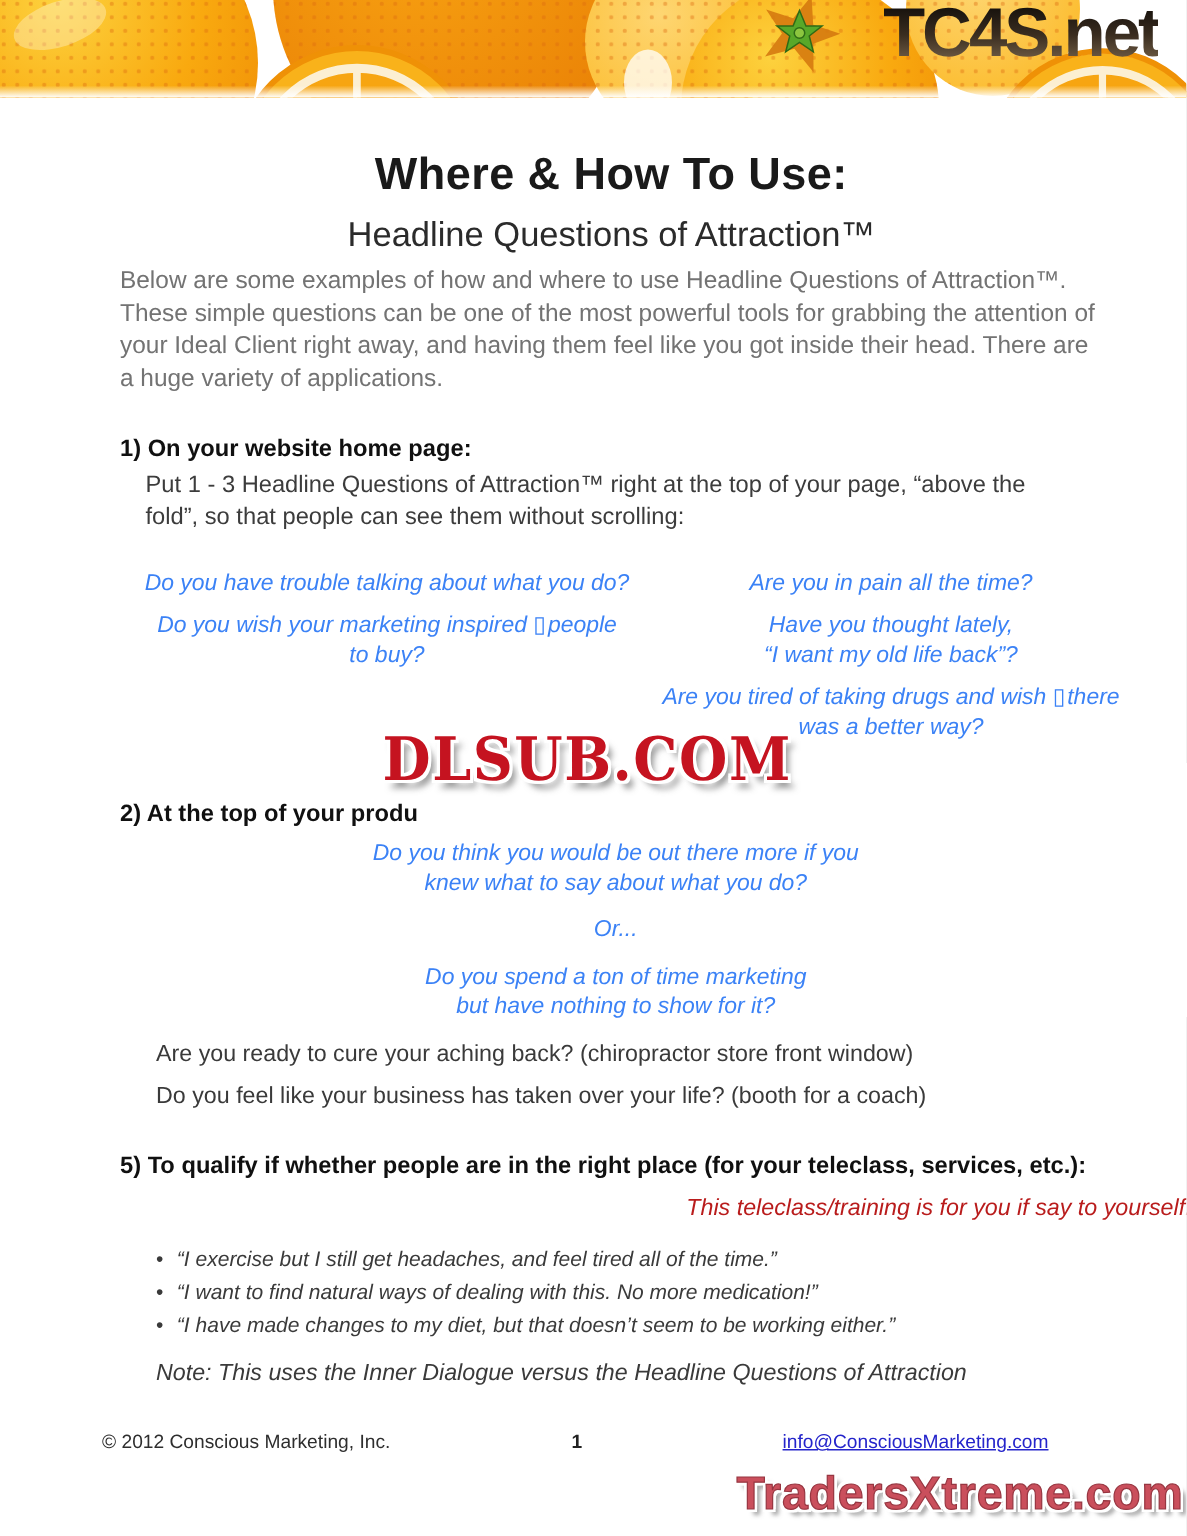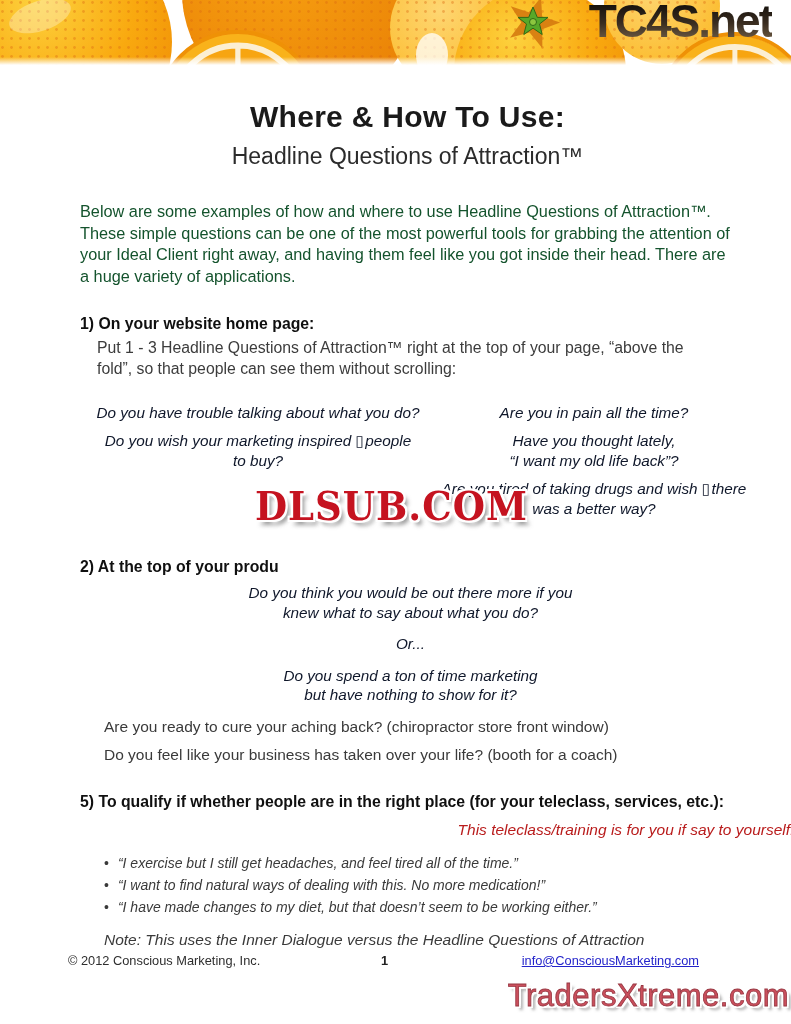--- a/index.html
+++ b/index.html
@@ -17,29 +17,29 @@
     color:#30261d;
     background:linear-gradient(180deg,#17120d 15%,#3a2d20 55%,#7a664c 100%);
     -webkit-background-clip:text;background-clip:text;
     -webkit-text-fill-color:transparent;
     text-shadow:none;
   }
   
   .content{position:absolute;top:65px;left:0;width:791px;padding:12px;}
   .title{margin:23px 0 0 0;text-align:center;font-size:30px;font-weight:bold;color:#1a1a1a;letter-spacing:.3px;}
   .subtitle{margin:9px 0 0 0;text-align:center;font-size:23px;font-weight:400;color:#2b2b2b;}
-  .intro{margin:31px 64px 0 68px;font-size:16.3px;line-height:21.7px;color:#14532d;}
+  .intro{margin:7px 64px 0 68px;font-size:16.3px;line-height:21.7px;color:#737373;}
   .sec-heading{margin:0 0 0 68px;font-size:15.8px;font-weight:bold;color:#101010;line-height:21px;}
   .s1-heading{margin-top:25px;}
   .s1-body{margin:3px 110px 0 85px;font-size:15.8px;line-height:21px;color:#3c3c3c;}
   .q-grid{display:flex;margin:24px 51px 0 68px;}
   .q-col{text-align:center;}
   .q-col-left{width:356px;}
   .q-col-right{width:316px;}
-  .q{margin:0 0 9px 0;font-style:italic;font-size:15.3px;line-height:19.5px;color:#0f172a;white-space:pre-line;}
+  .q{margin:0 0 9px 0;font-style:italic;font-size:15.3px;line-height:19.5px;color:#3b82f6;white-space:pre-line;}
   .s2-heading{margin-top:29px;position:relative;z-index:1;}
   .center-block{margin-top:6px;text-align:center;}
   .center-block .q{margin:0 0 12px 6px;}
   .s3-heading{margin-top:27px;}
   .example{margin:8px 0 0 92px;font-size:15.5px;line-height:20px;color:#3a3a3a;}
   .s4-heading{margin-top:26px;}
   .lead{margin:9px 0 0 67px;font-style:italic;font-size:15.5px;color:#b91c1c;text-align:right;}
   .bullets{margin:13px 0 0 92px;padding:0;list-style:none;}
   .bullets li{font-style:italic;font-size:14px;line-height:22px;color:#3a3a3a;}
   .bullets li::before{content:"\2022";font-style:normal;margin-right:9px;color:#3a3a3a;}
@@ -56,21 +56,21 @@
       4px 5px 4px rgba(70,70,70,.55);
   }
   
   .footer{position:absolute;top:953px;left:0;width:791px;height:18px;font-size:12.8px;color:#2e2e2e;}
   .copyright{position:absolute;left:68px;top:0;}
   .page-number{position:absolute;left:381px;top:0;font-weight:bold;color:#222;}
   .email-link{position:absolute;right:92px;top:0;color:#2424cb;text-decoration:underline;cursor:pointer;padding-left:40px;}
   
   .bottom-banner{
     position:absolute;right:2px;top:978px;z-index:2;
-    font-size:31px;font-weight:normal;letter-spacing:.5px;
+    font-size:31px;font-weight:bold;letter-spacing:.5px;
     color:#ca4f5c;-webkit-text-stroke:.8px #973641;
     text-shadow:
       -2px -2px 0 #fff, 2px -2px 0 #fff, -2px 2px 0 #fff, 2px 2px 0 #fff,
       -2px 0 0 #fff, 2px 0 0 #fff, 0 -2px 0 #fff, 0 2px 0 #fff,
       4px 4px 3px rgba(90,90,90,.55);
   }
 </style>
 </head>
 <body>
 

